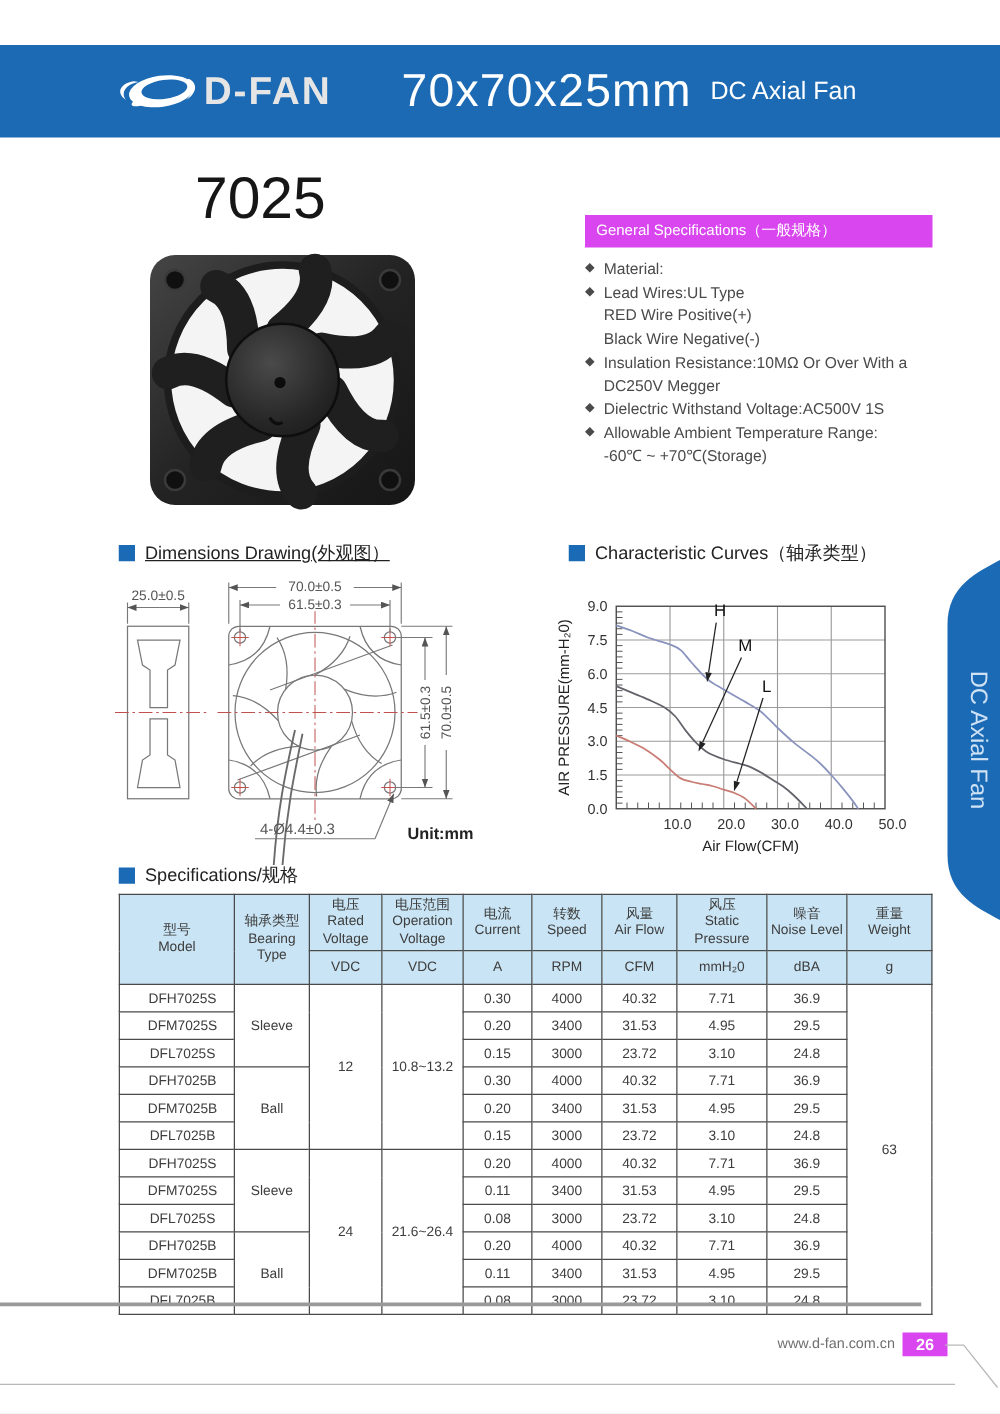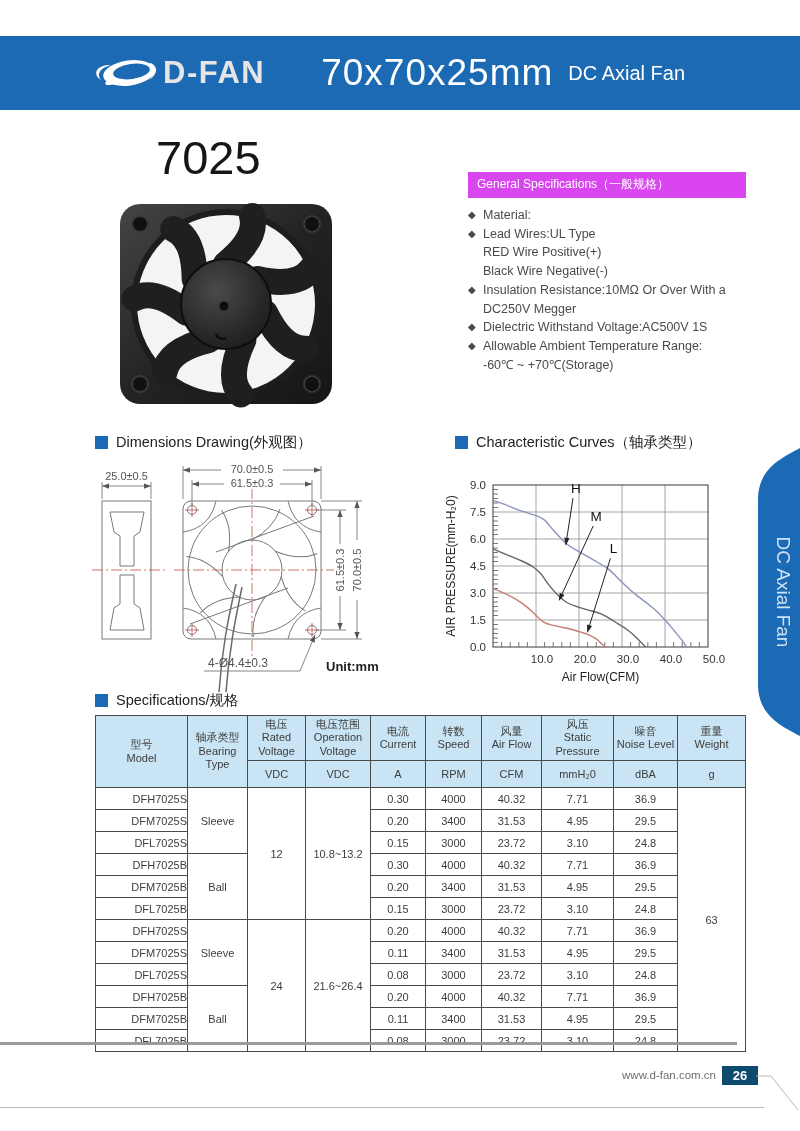--- a/index.html
+++ b/index.html
@@ -18,21 +18,21 @@
   .fan-photo{position:absolute;left:112px;top:202px;}
   
   .gs{position:absolute;left:468px;top:172px;width:278px;}
   .gs-title{background:#d946ef;color:#fff;font-size:12px;padding:4px 9px 5px;}
   .gs-list{margin-top:8px;}
   .gs-line{display:flex;font-size:12.5px;color:#4a4a4a;line-height:18.7px;}
   .gs-bullet{width:15px;flex:0 0 15px;font-size:10px;color:#4a4a4a;}
   
   .section-head{position:absolute;display:flex;align-items:center;gap:8px;font-size:14.5px;color:#222;}
   .sq{width:13px;height:13px;background:#1a6ab5;flex:0 0 13px;}
-  #dims-head{left:95px;top:433px;}
+  #dims-head{left:95px;top:433px;text-decoration:underline;}
   #curves-head{left:455px;top:433px;}
   #spec-head{left:95px;top:691px;}
   .dims-svg{position:absolute;left:88px;top:454px;}
   .chart-svg{position:absolute;left:440px;top:456px;}
   .chart-svg text.tick{font-size:11.5px;fill:#333;font-family:"Liberation Sans",sans-serif;}
   .chart-svg text.axis-title{font-size:12px;fill:#222;font-family:"Liberation Sans",sans-serif;}
   .chart-svg text.ann{font-size:13.5px;fill:#111;font-family:"Liberation Sans",sans-serif;}
   .dims-svg text{font-size:11px;fill:#555;font-family:"Liberation Sans",sans-serif;}
   .dims-svg text.unit{font-size:13px;font-weight:bold;fill:#222;}
   .dims-svg text.holes{font-size:12px;fill:#555;}
@@ -41,26 +41,26 @@
   
   .spec-table{position:absolute;left:95px;top:715px;border-collapse:collapse;table-layout:fixed;
               width:650px;}
   .spec-table th,.spec-table td{border:1px solid #4a4a4a;font-size:11px;color:#3d3d3d;
               text-align:center;padding:0;font-weight:normal;}
   .spec-table thead th{background:#c9e4f4;}
   .spec-table thead tr:first-child th{height:44px;}
   .spec-table th div{line-height:13.5px;}
   .spec-table th.unit{height:26px;}
   .spec-table tbody td{height:21px;}
-  .spec-table td.model{text-align:right;padding-left:9px;}
+  .spec-table td.model{text-align:center;padding-left:9px;}
   
   .footer-line{position:absolute;left:0;top:1042px;width:737px;height:3px;background:#9a9a9a;}
   .website{position:absolute;left:0;top:1069px;width:716px;text-align:right;font-size:11.5px;
            color:#6f6f6f;text-decoration:none;display:block;}
-  .pagebox{position:absolute;left:722px;top:1066px;width:36px;height:19px;background:#0c4a6e;
+  .pagebox{position:absolute;left:722px;top:1066px;width:36px;height:19px;background:#d946ef;
            color:#fff;font-size:13px;font-weight:bold;text-align:center;line-height:19px;}
   .corner-svg{position:absolute;left:756px;top:1070px;}
   .bottom-line{position:absolute;left:0;top:1107px;width:764px;height:1px;background:#b8b8b8;}
 </style>
 </head>
 <body>
 
 <div class="page">
 
   <div class="banner">

